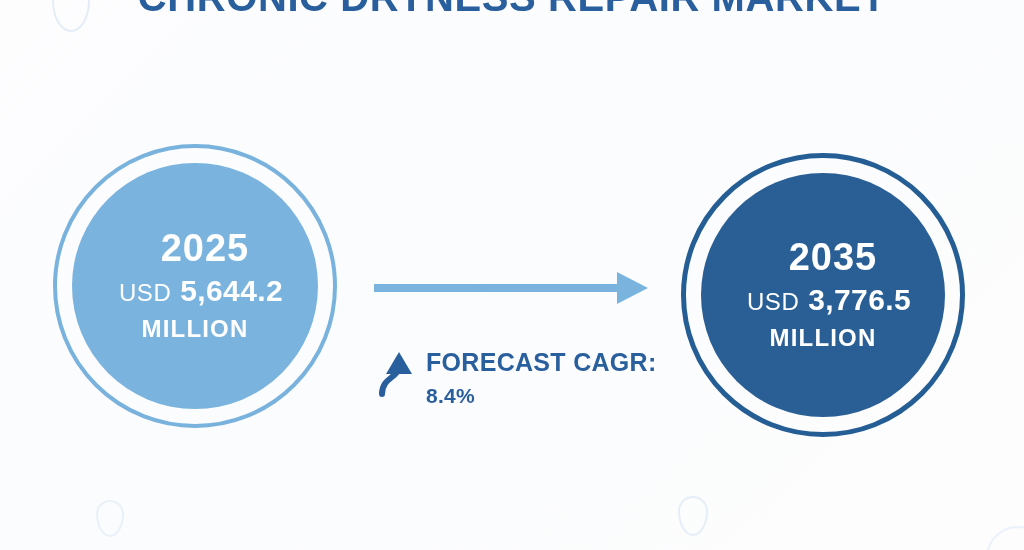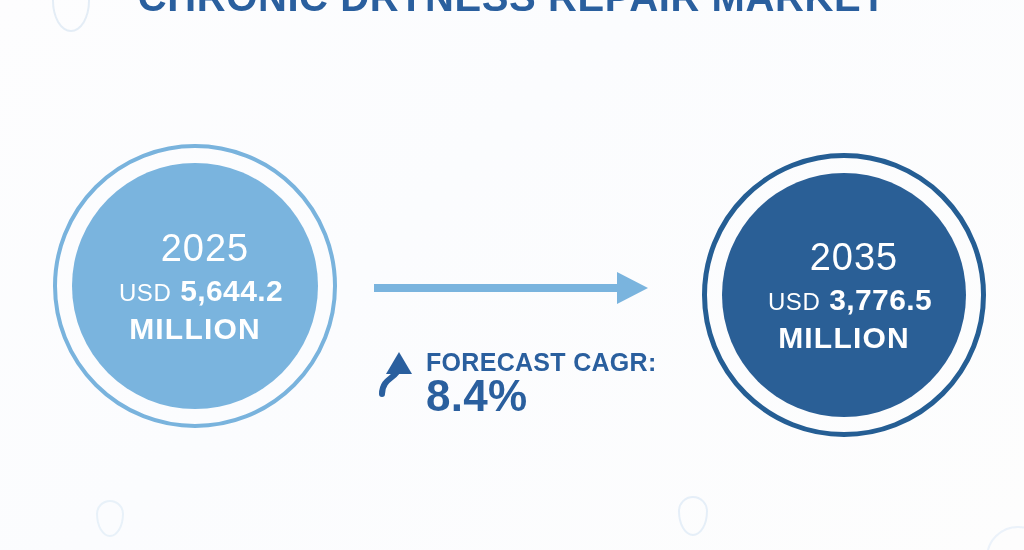--- a/index.html
+++ b/index.html
@@ -85,54 +85,54 @@
     height: 284px;
   }
   #circle-2025 .circle-ring { border: 4px solid #79b3dd; }
   #circle-2025 .circle-disc {
     inset: 19px;
     background: #7ab4de;
   }
 
   
   #circle-2035 {
-    left: 702px;
+    left: 681px;
     top: 153px;
     width: 284px;
     height: 284px;
   }
   #circle-2035 .circle-ring { border: 5px solid #255e94; }
   #circle-2035 .circle-disc {
     inset: 20px;
     background: #2a5f96;
   }
 
   .c-year {
     font-size: 38px;
-    font-weight: 400;
+    font-weight: 700;
     letter-spacing: 1px;
     line-height: 44px;
     margin-bottom: 2px;
     margin-left: 20px;
   }
   .c-value {
     font-size: 30px;
     font-weight: 700;
     letter-spacing: .4px;
     line-height: 38px;
     max-width: 250px;
   }
   .c-value .unit {
     font-size: 24px;
     font-weight: 400;
     letter-spacing: .6px;
     margin-left: 12px;
   }
   .c-unit-line {
-    font-size: 30px;
+    font-size: 24px;
     font-weight: 700;
     letter-spacing: 1.2px;
     line-height: 34px;
   }
 
   
   #growth-arrow {
     position: absolute;
     left: 372px;
     top: 266px;
@@ -158,21 +158,21 @@
     font-weight: 700;
     font-family: "Liberation Sans", sans-serif;
   }
   #cagr-label {
     font-size: 25px;
     line-height: 29px;
     letter-spacing: .3px;
     white-space: nowrap;
   }
   #cagr-value {
-    font-size: 44px;
+    font-size: 21px;
     line-height: 37px;
     letter-spacing: .3px;
   }
 </style>
 </head>
 <body>
 
 <div id="stage">
 
   <div class="droplet d1"></div>

